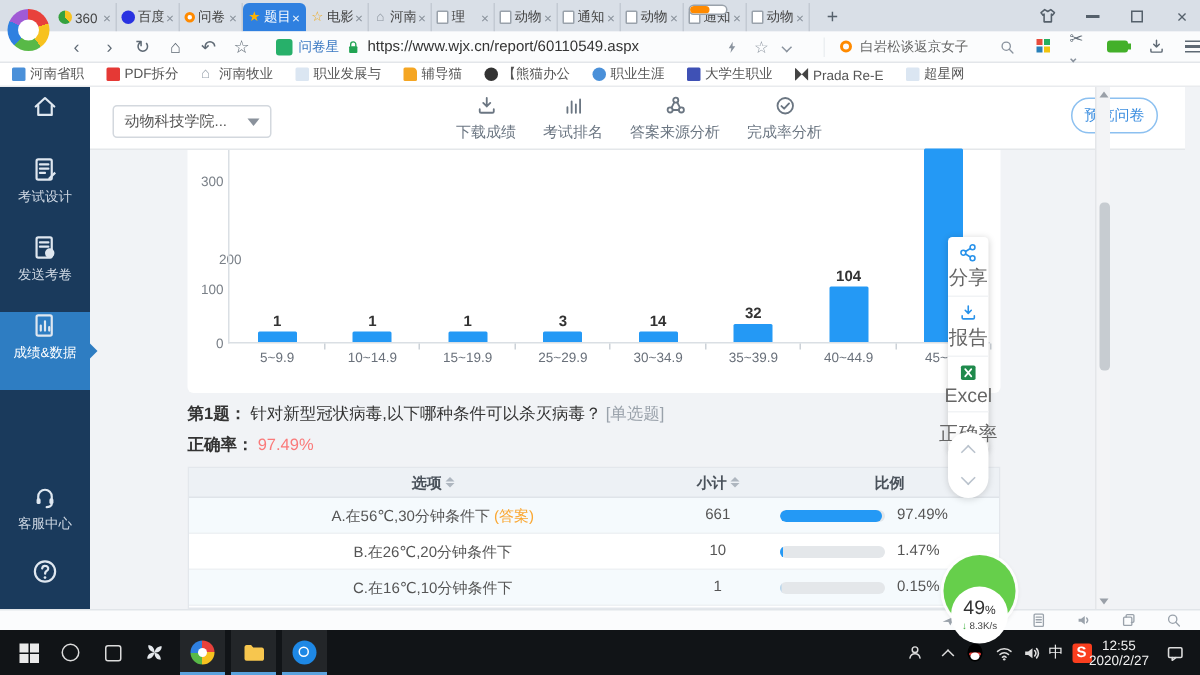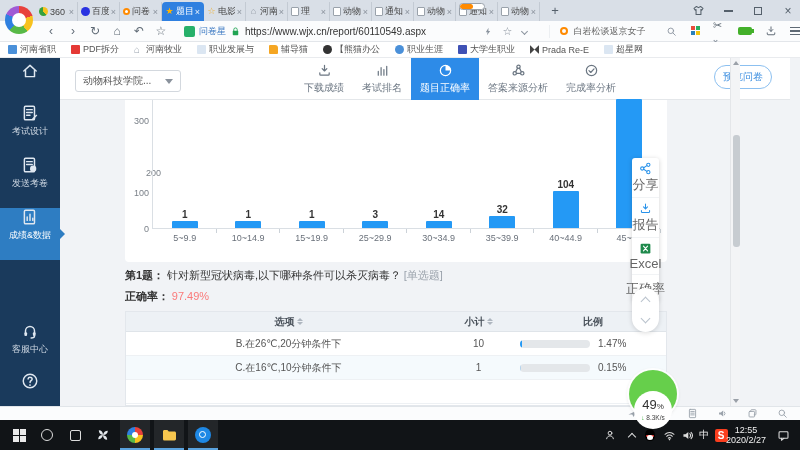--- a/index.html
+++ b/index.html
@@ -437,29 +437,20 @@
             </span>
             <span class="lbl">下载成绩</span>
           </div>
           <div class="nav-item">
             <span class="icn">
               <svg width="15" height="15" viewBox="0 0 16 16" stroke="currentColor" fill="none" stroke-width="1.3" stroke-linecap="round" stroke-linejoin="round">
                 <path d="M3.5 13V9M6.5 13V5M9.5 13V7M12.5 13V3.5"></path>
               </svg>
             </span>
             <span class="lbl">考试排名</span>
-          </div>
-          <div class="nav-item active">
-            <span class="icn">
-              <svg width="15" height="15" viewBox="0 0 16 16" stroke="currentColor" fill="none" stroke-width="1.3" stroke-linecap="round" stroke-linejoin="round">
-                <circle cx="8" cy="8" r="5.5"></circle>
-                <path d="M8 8V2.5A5.5 5.5 0 0 1 13.5 8z" fill="currentColor" stroke="none"></path>
-              </svg>
-            </span>
-            <span class="lbl">题目正确率</span>
           </div>
           <div class="nav-item">
             <span class="icn">
               <svg width="15" height="15" viewBox="0 0 16 16" stroke="currentColor" fill="none" stroke-width="1.3" stroke-linecap="round" stroke-linejoin="round">
                 <circle cx="8" cy="4" r="1.8"></circle>
                 <circle cx="4" cy="11" r="1.8"></circle>
                 <circle cx="12" cy="11" r="1.8"></circle>
                 <path d="M7 5.5 5 9.3M9 5.5l2 3.8M5.8 11h4.4"></path>
               </svg>
             </span>
@@ -532,20 +523,30 @@
       </div>
     </div>
 
     <div id="tablecard">
       <div id="thead">
         <div class="col1"><span>选项</span><span class="sorter"><i class="up"></i><i class="dn"></i></span></div>
         <div class="col2"><span>小计</span><span class="sorter"><i class="up"></i><i class="dn"></i></span></div>
         <div class="col3"><span>比例</span></div>
       </div>
       <div id="tbody">
+          <div class="trow shade">
+            <div class="col1"><span>A.在56℃,30分钟条件下</span> <span class="ansr">(答案)</span></div>
+            <div class="col2">661</div>
+            <div class="col3 pcell">
+              <span class="ptrack">
+                <span class="pfill" style="width: 68px;"></span>
+              </span>
+              <span>97.49%</span>
+            </div>
+          </div>
           <div class="trow">
             <div class="col1"><span>B.在26℃,20分钟条件下</span></div>
             <div class="col2">10</div>
             <div class="col3 pcell">
               <span class="ptrack">
                 <span class="pfill" style="width: 2px;"></span>
               </span>
               <span>1.47%</span>
             </div>
           </div>

